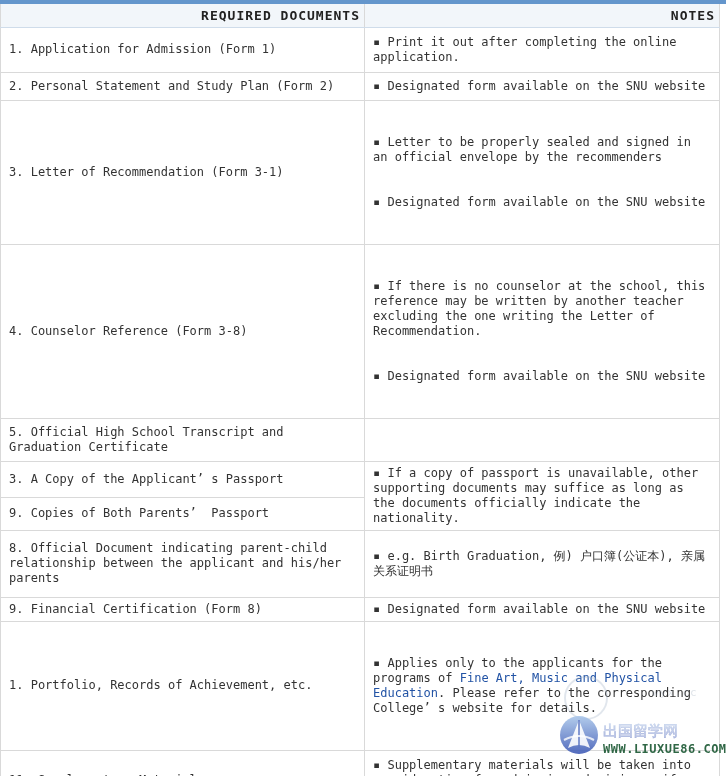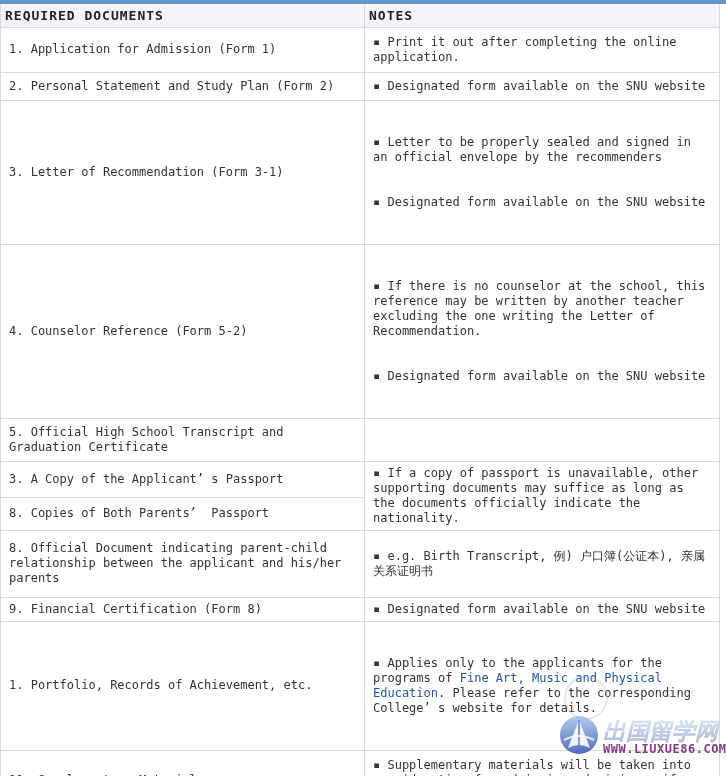--- a/index.html
+++ b/index.html
@@ -32,21 +32,21 @@
   table.doc-table col.c2 { width: 355px; }
   table.doc-table th {
     background: #f2f6fa;
     border: 1px solid #d9d9d9;
     border-top: none;
     border-bottom: 1px solid #cfdcea;
     font-size: 13px;
     font-weight: bold;
     letter-spacing: 1px;
     color: #222222;
-    text-align: left;
+    text-align: right;
     padding: 2px 4px;
   }
   table.doc-table td {
     border: 1px solid #d9d9d9;
     vertical-align: middle;
     padding: 4px 8px;
     white-space: pre-wrap;
     word-wrap: break-word;
   }
   td.doc { padding-left: 9px; }
@@ -91,37 +91,36 @@
     position: absolute;
     left: 2px;
     bottom: 4px;
     display: flex;
     align-items: center;
     opacity: 0.88;
   }
   .wm-logo { flex: 0 0 auto; margin-right: 3px; }
   .wm-texts { display: flex; flex-direction: column; }
   .wm-cn {
-    font-size: 23px;
+    font-size: 15px;
     line-height: 24px;
     font-weight: bold;
     letter-spacing: 0px;
     background: linear-gradient(180deg, #a9c6ea 0%, #5a74c0 55%, #3b57b5 100%);
     -webkit-background-clip: text;
     background-clip: text;
     color: transparent;
     text-shadow: 0 0 1px rgba(255,255,255,0.6);
     white-space: nowrap;
-    font-style: italic;
   }
   .wm-url {
     font-size: 12px;
     line-height: 13px;
     font-weight: bold;
-    color: #701a75;
+    color: #14532d;
     letter-spacing: 0.5px;
     white-space: nowrap;
   }
 </style>
 </head>
 <body>
 
 <div class="page">
 
   <div class="top-bar"></div>
@@ -147,40 +146,40 @@
         <td class="notes"><div class="note">▪ Designated form available on the SNU website</div></td>
       </tr>
       <tr style="height:60px">
         <td class="doc">3. Letter of Recommendation (Form 3-1)</td>
         <td class="notes">
           <div class="note">▪ Letter to be properly sealed and signed in an official envelope by the recommenders</div>
           <div class="note">▪ Designated form available on the SNU website</div>
         </td>
       </tr>
       <tr style="height:90px">
-        <td class="doc">4. Counselor Reference (Form 5-2)</td>
+        <td class="doc">4. Counselor Reference (Form 3-8)</td>
         <td class="notes">
           <div class="note">▪ If there is no counselor at the school, this reference may be written by another teacher excluding the one writing the Letter of Recommendation.</div>
           <div class="note">▪ Designated form available on the SNU website</div>
         </td>
       </tr>
       <tr style="height:43px">
         <td class="doc">5. Official High School Transcript and Graduation Certificate</td>
         <td class="notes"></td>
       </tr>
       <tr style="height:32px">
         <td class="doc">3. A Copy of the Applicant’ s Passport</td>
         <td class="notes" rowspan="2"><div class="note">▪ If a copy of passport is unavailable, other supporting documents may suffice as long as the documents officially indicate the nationality.</div></td>
       </tr>
       <tr style="height:28px">
-        <td class="doc">8. Copies of Both Parents’  Passport</td>
+        <td class="doc">9. Copies of Both Parents’  Passport</td>
       </tr>
       <tr style="height:67px">
         <td class="doc">8. Official Document indicating parent-child relationship between the applicant and his/her parents</td>
-        <td class="notes"><div class="note">▪ e.g. Birth Transcript, 例) 户口簿(公证本), 亲属关系证明书</div></td>
+        <td class="notes"><div class="note">▪ e.g. Birth Graduation, 例) 户口簿(公证本), 亲属关系证明书</div></td>
       </tr>
       <tr style="height:23px">
         <td class="doc">9. Financial Certification (Form 8)</td>
         <td class="notes"><div class="note">▪ Designated form available on the SNU website</div></td>
       </tr>
       <tr style="height:77px">
         <td class="doc">1. Portfolio, Records of Achievement, etc.</td>
         <td class="notes">
           <div class="note"><span>▪ Applies only to the applicants for the programs of </span><span class="link-blue">Fine Art, Music and Physical Education</span><span>. Please refer to the corresponding College’ s website for details.</span></div>
         </td>

